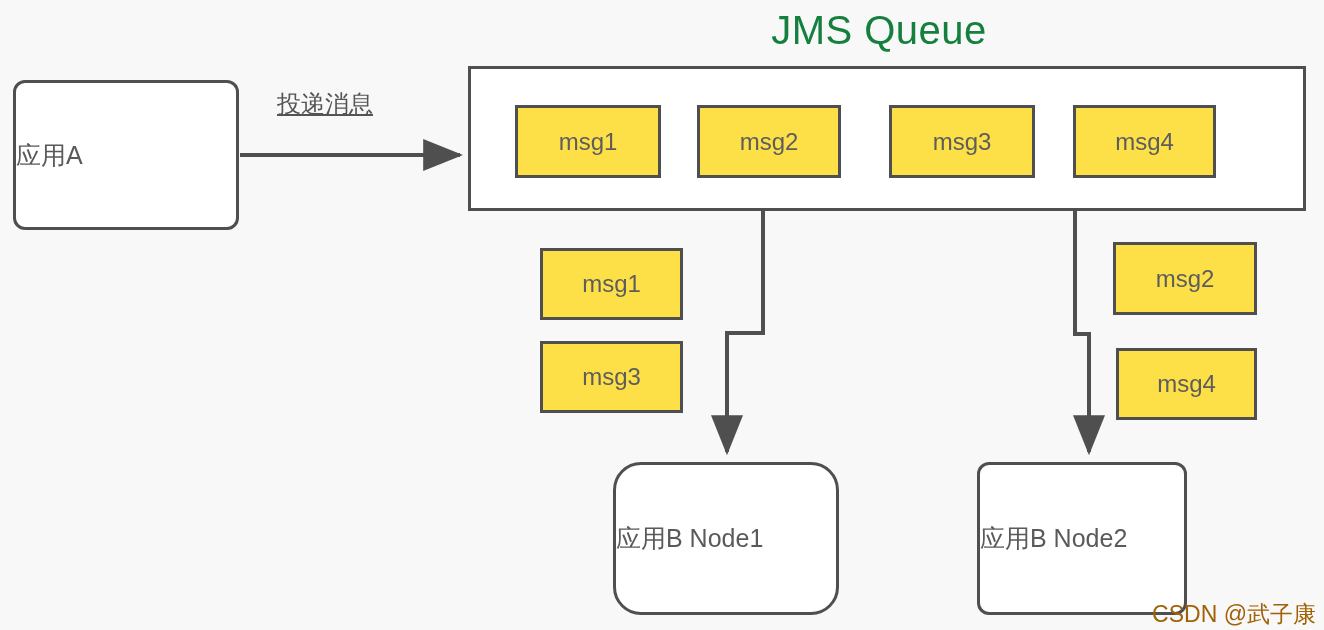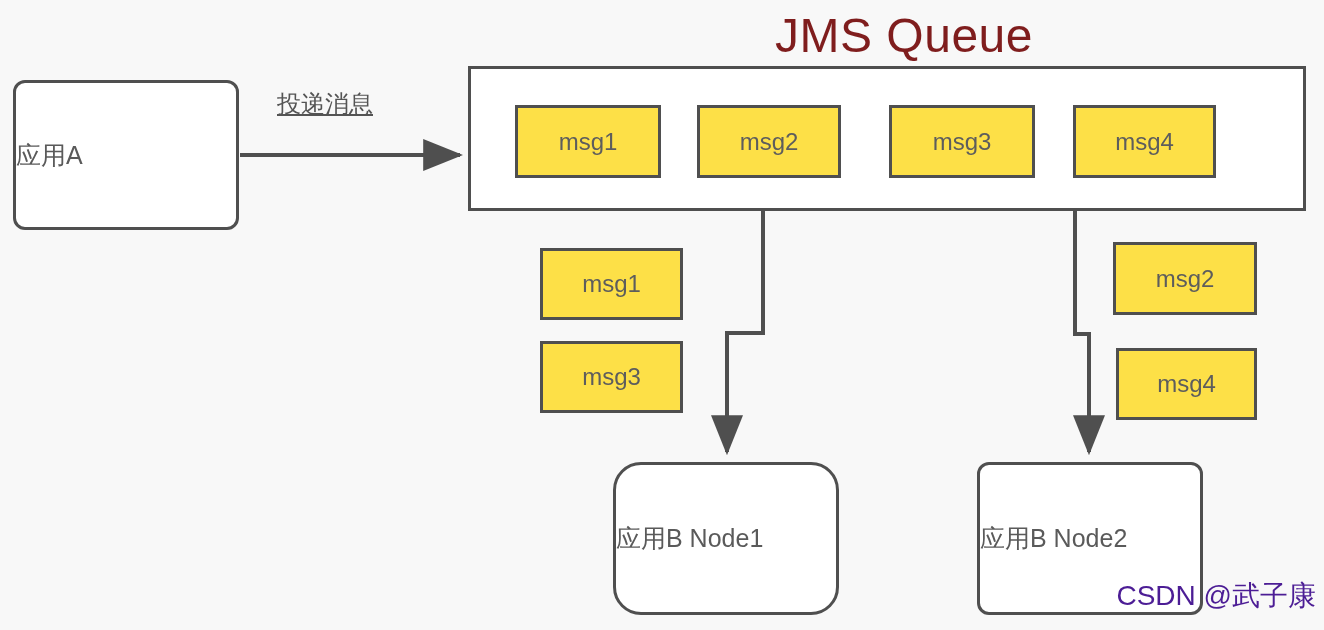--- a/index.html
+++ b/index.html
@@ -23,26 +23,26 @@
     position: absolute;
     left: 0;
     top: 0;
     width: 1324px;
     height: 630px;
   }
 
   
   .queue-title {
     position: absolute;
-    left: 724px;
+    left: 699px;
     top: 8px;
     width: 360px;
     text-align: center;
-    font-size: 48px;
-    color: #7f1d1d;
+    font-size: 40px;
+    color: #15803d;
     letter-spacing: 0.5px;
     white-space: nowrap;
   }
 
   
   .app-box {
     position: absolute;
     box-sizing: border-box;
     background: #ffffff;
     border: 3px solid #4f4f4f;
@@ -82,23 +82,23 @@
     position: absolute;
     font-size: 24px;
     color: #545454;
     white-space: nowrap;
   }
 
   
   .watermark {
     position: absolute;
     right: 8px;
-    bottom: 15px;
-    font-size: 28px;
-    color: #4c1d95;
+    bottom: 0;
+    font-size: 23px;
+    color: #a16207;
     white-space: nowrap;
     pointer-events: none;
   }
 </style>
 </head>
 <body>
 
 <div id="stage">
 
   <svg class="svg-layer" viewBox="0 0 1324 630" xmlns="http://www.w3.org/2000/svg">
@@ -155,19 +155,19 @@
   </div>
 
   <div class="msg-box" style="left:1116px; top:348px; width:141px; height:72px;">
     <span>msg4</span>
   </div>
 
   <div class="app-box" style="left:613px; top:462px; width:226px; height:153px;border-radius:28px;">
     <span>应用B Node1</span>
   </div>
 
-  <div class="app-box" style="left:977px; top:462px; width:226px; height:153px;">
+  <div class="app-box" style="left:977px; top:462px; width:210px; height:153px;">
     <span>应用B Node2</span>
   </div>
 
   <div class="watermark">CSDN @武子康</div>
 
 </div>
 
 </body></html>

